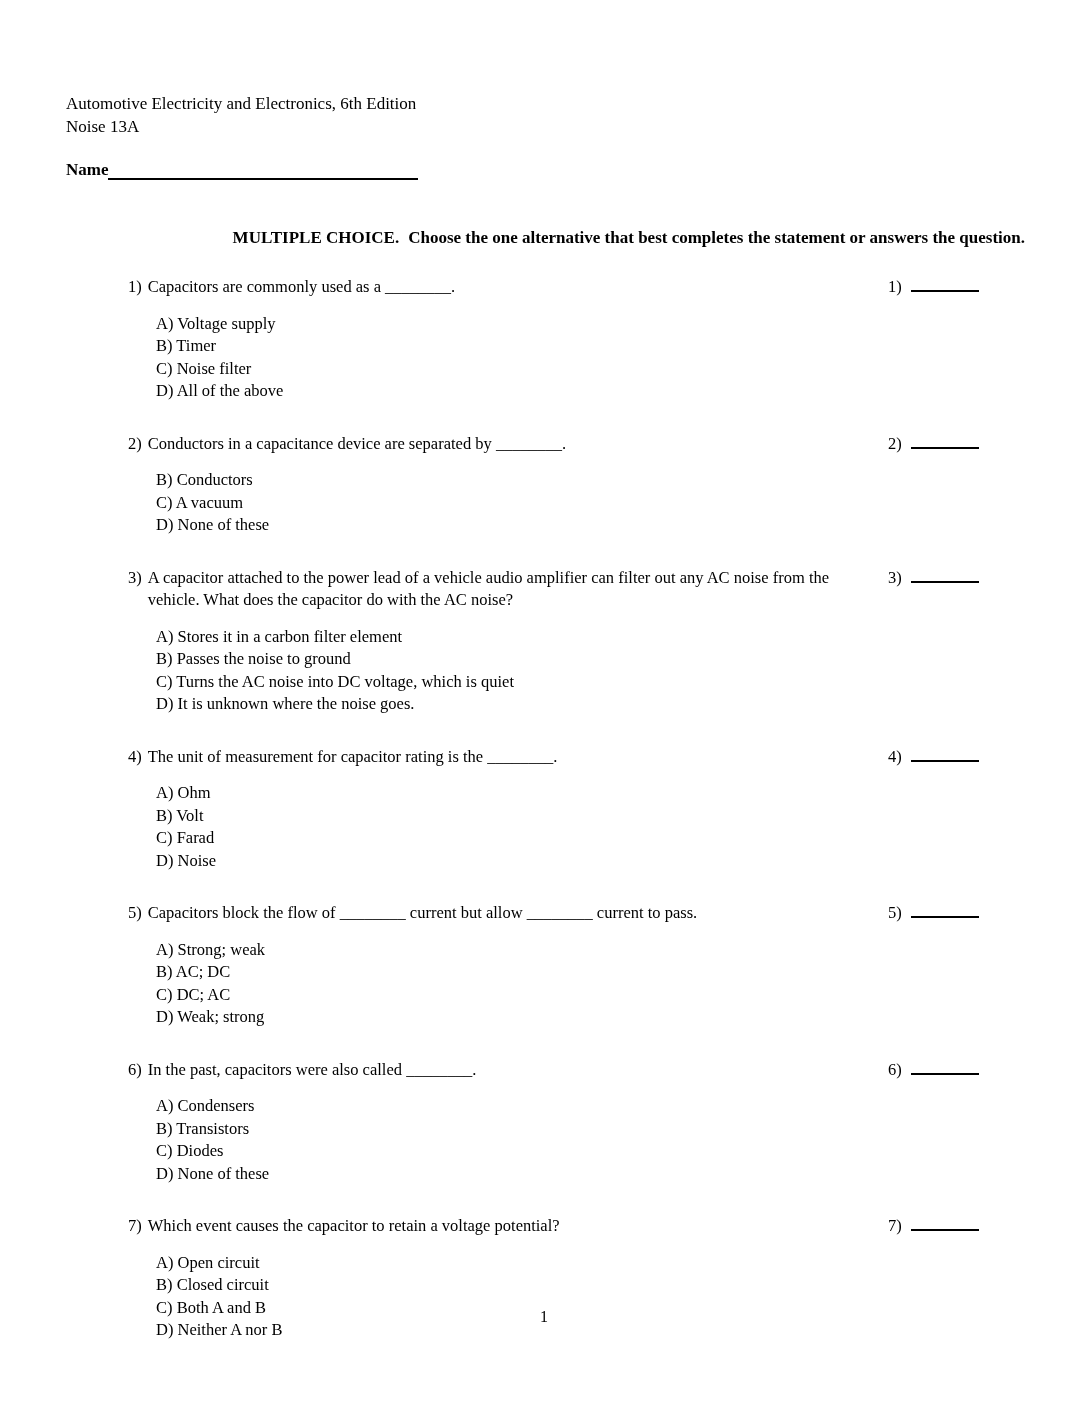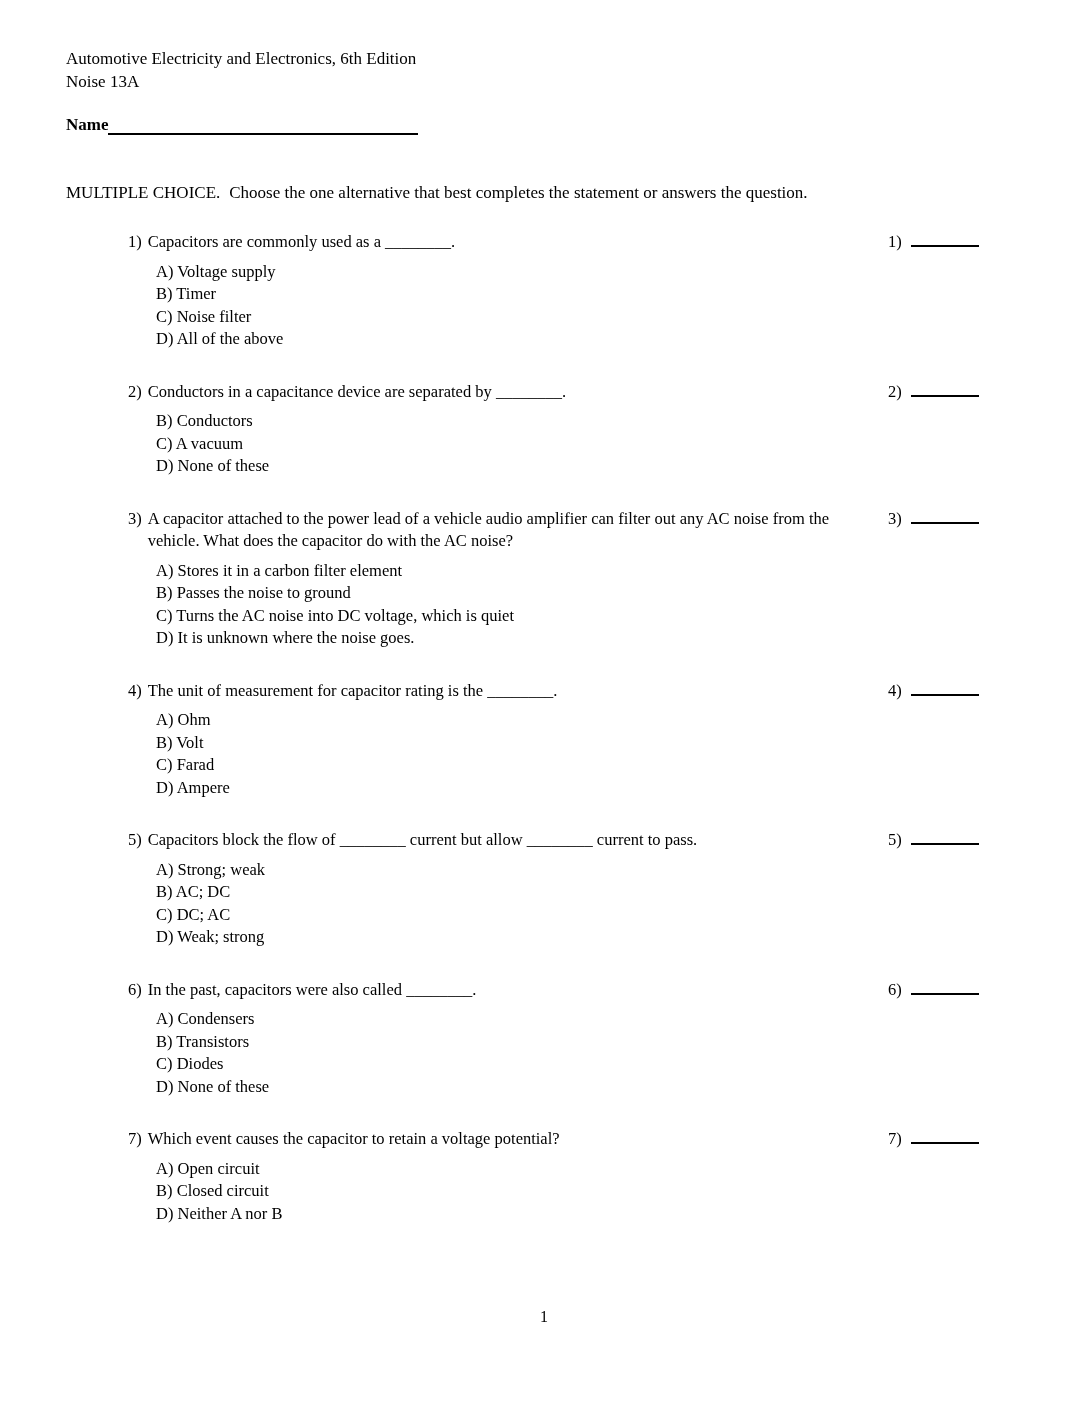--- a/index.html
+++ b/index.html
@@ -10,55 +10,56 @@
     background: #ffffff;
     color: #000000;
     font-family: "Liberation Serif", "DejaVu Serif", serif;
     position: relative;
     overflow: hidden;
   }
   .page {
     position: absolute;
     top: 0; left: 0;
     width: 1088px; height: 1408px;
-    padding: 47px 63px 0 66px;
+    padding: 92px 63px 0 66px;
   }
   
   .doc-header { font-size: 17px; line-height: 23px; }
   .name-row {
     margin-top: 22px;
     font-size: 17px;
     display: flex;
     align-items: flex-end;
     font-weight: bold;
   }
   .name-line {
     display: inline-block;
     width: 310px;
     height: 19px;
     border-bottom: 2px solid #000;
   }
   
   .instruction {
     margin-top: 47px;
     font-size: 17px;
-    font-weight: normal;
+    font-weight: bold;
     line-height: 22px;
+    text-align: right;
   }
   .instruction .mc-label { margin-right: 9px; }
   
   .questions { margin-top: 27px; margin-left: 62px; }
   .question { margin-bottom: 30px; }
   .q-row { display: flex; align-items: flex-start; }
   .q-main { flex: 1 1 auto; padding-right: 24px; max-width: 760px; }
   .q-line { display: flex; }
   .q-num { flex: 0 0 auto; padding-right: 6px; }
   .q-text { flex: 1 1 auto; }
   .question, .q-ans { font-size: 16.5px; line-height: 22.5px; }
-  .options { padding-left: 28px; margin-top: 7px; }
+  .options { padding-left: 28px; margin-top: 14px; }
   .option { line-height: 22.5px; }
   .q-ans {
     flex: 0 0 96px;
     display: flex;
     align-items: flex-start;
   }
   .q-ans .a-num { padding-right: 9px; }
   .answer-line {
     display: inline-block;
     width: 68px;
@@ -161,21 +162,21 @@
       <div class="q-row">
         <div class="q-main">
           <div class="q-line">
             <span class="q-num">4)</span>
             <span class="q-text">The unit of measurement for capacitor rating is the ________.</span>
           </div>
           <div class="options">
             <div class="option">A) Ohm</div>
             <div class="option">B) Volt</div>
             <div class="option">C) Farad</div>
-            <div class="option">D) Ampere</div>
+            <div class="option">D) Noise</div>
           </div>
         </div>
         <div class="q-ans">
           <span class="a-num">4)</span>
           <span class="answer-line"></span>
         </div>
       </div>
     </div>
 
     <div class="question">
@@ -223,20 +224,21 @@
     <div class="question">
       <div class="q-row">
         <div class="q-main">
           <div class="q-line">
             <span class="q-num">7)</span>
             <span class="q-text">Which event causes the capacitor to retain a voltage potential?</span>
           </div>
           <div class="options">
             <div class="option">A) Open circuit</div>
             <div class="option">B) Closed circuit</div>
+            <div class="option">C) Both A and B</div>
             <div class="option">D) Neither A nor B</div>
           </div>
         </div>
         <div class="q-ans">
           <span class="a-num">7)</span>
           <span class="answer-line"></span>
         </div>
       </div>
     </div>
 

